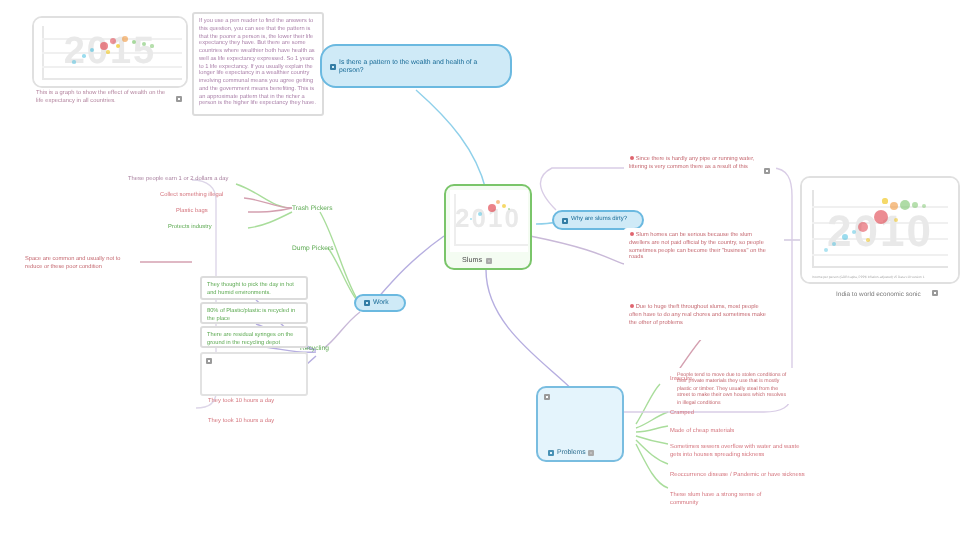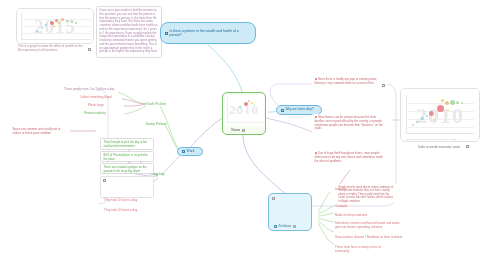--- a/index.html
+++ b/index.html
@@ -68,21 +68,20 @@
     vertical-align: middle;
   }
   .b-red   { background: #e0656f; }
 
   
   .imgnode {
     position: absolute;
     border-radius: 5px;
     overflow: hidden;
     background: #fff;
-    font-family: Liberation Serif, serif;
   }
   .imgnode-plain { border: 0.6px solid #e0e0e0; }
   .imgnode-green { border: 1px solid #7ac56a; background: #f4fcf2; padding: 1.5px; }
   .imgnode-blue  { border: 1px solid #79bde0; background: #e4f4fc; padding: 1.5px; }
 
   
   .bubblechart {
     position: relative;
     width: 100%; height: 100%;
     background: #fff;

